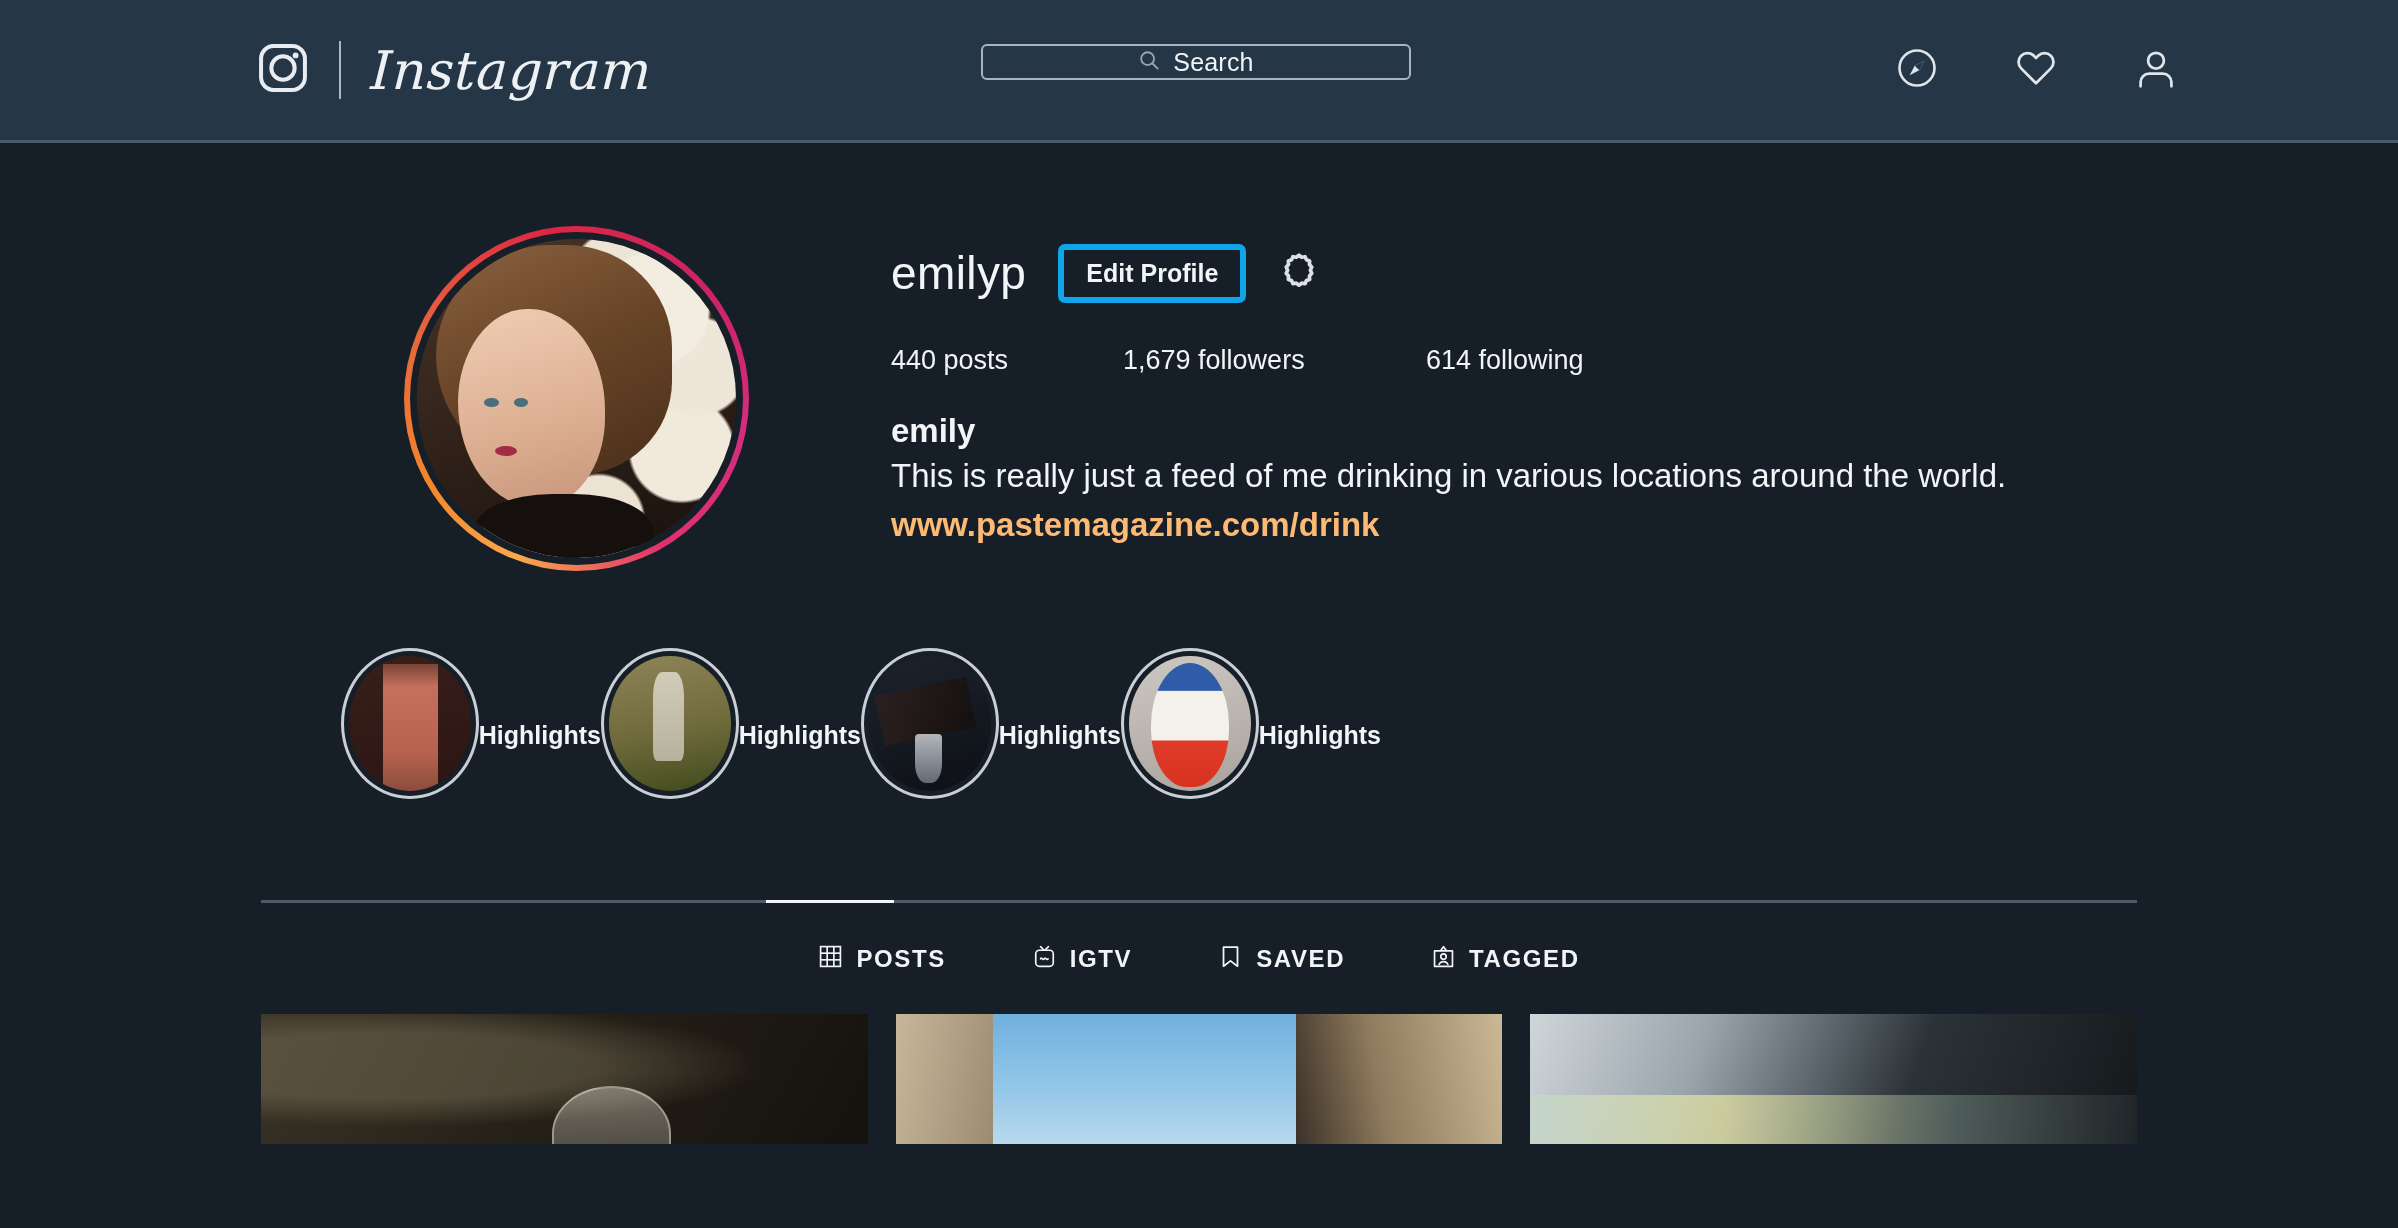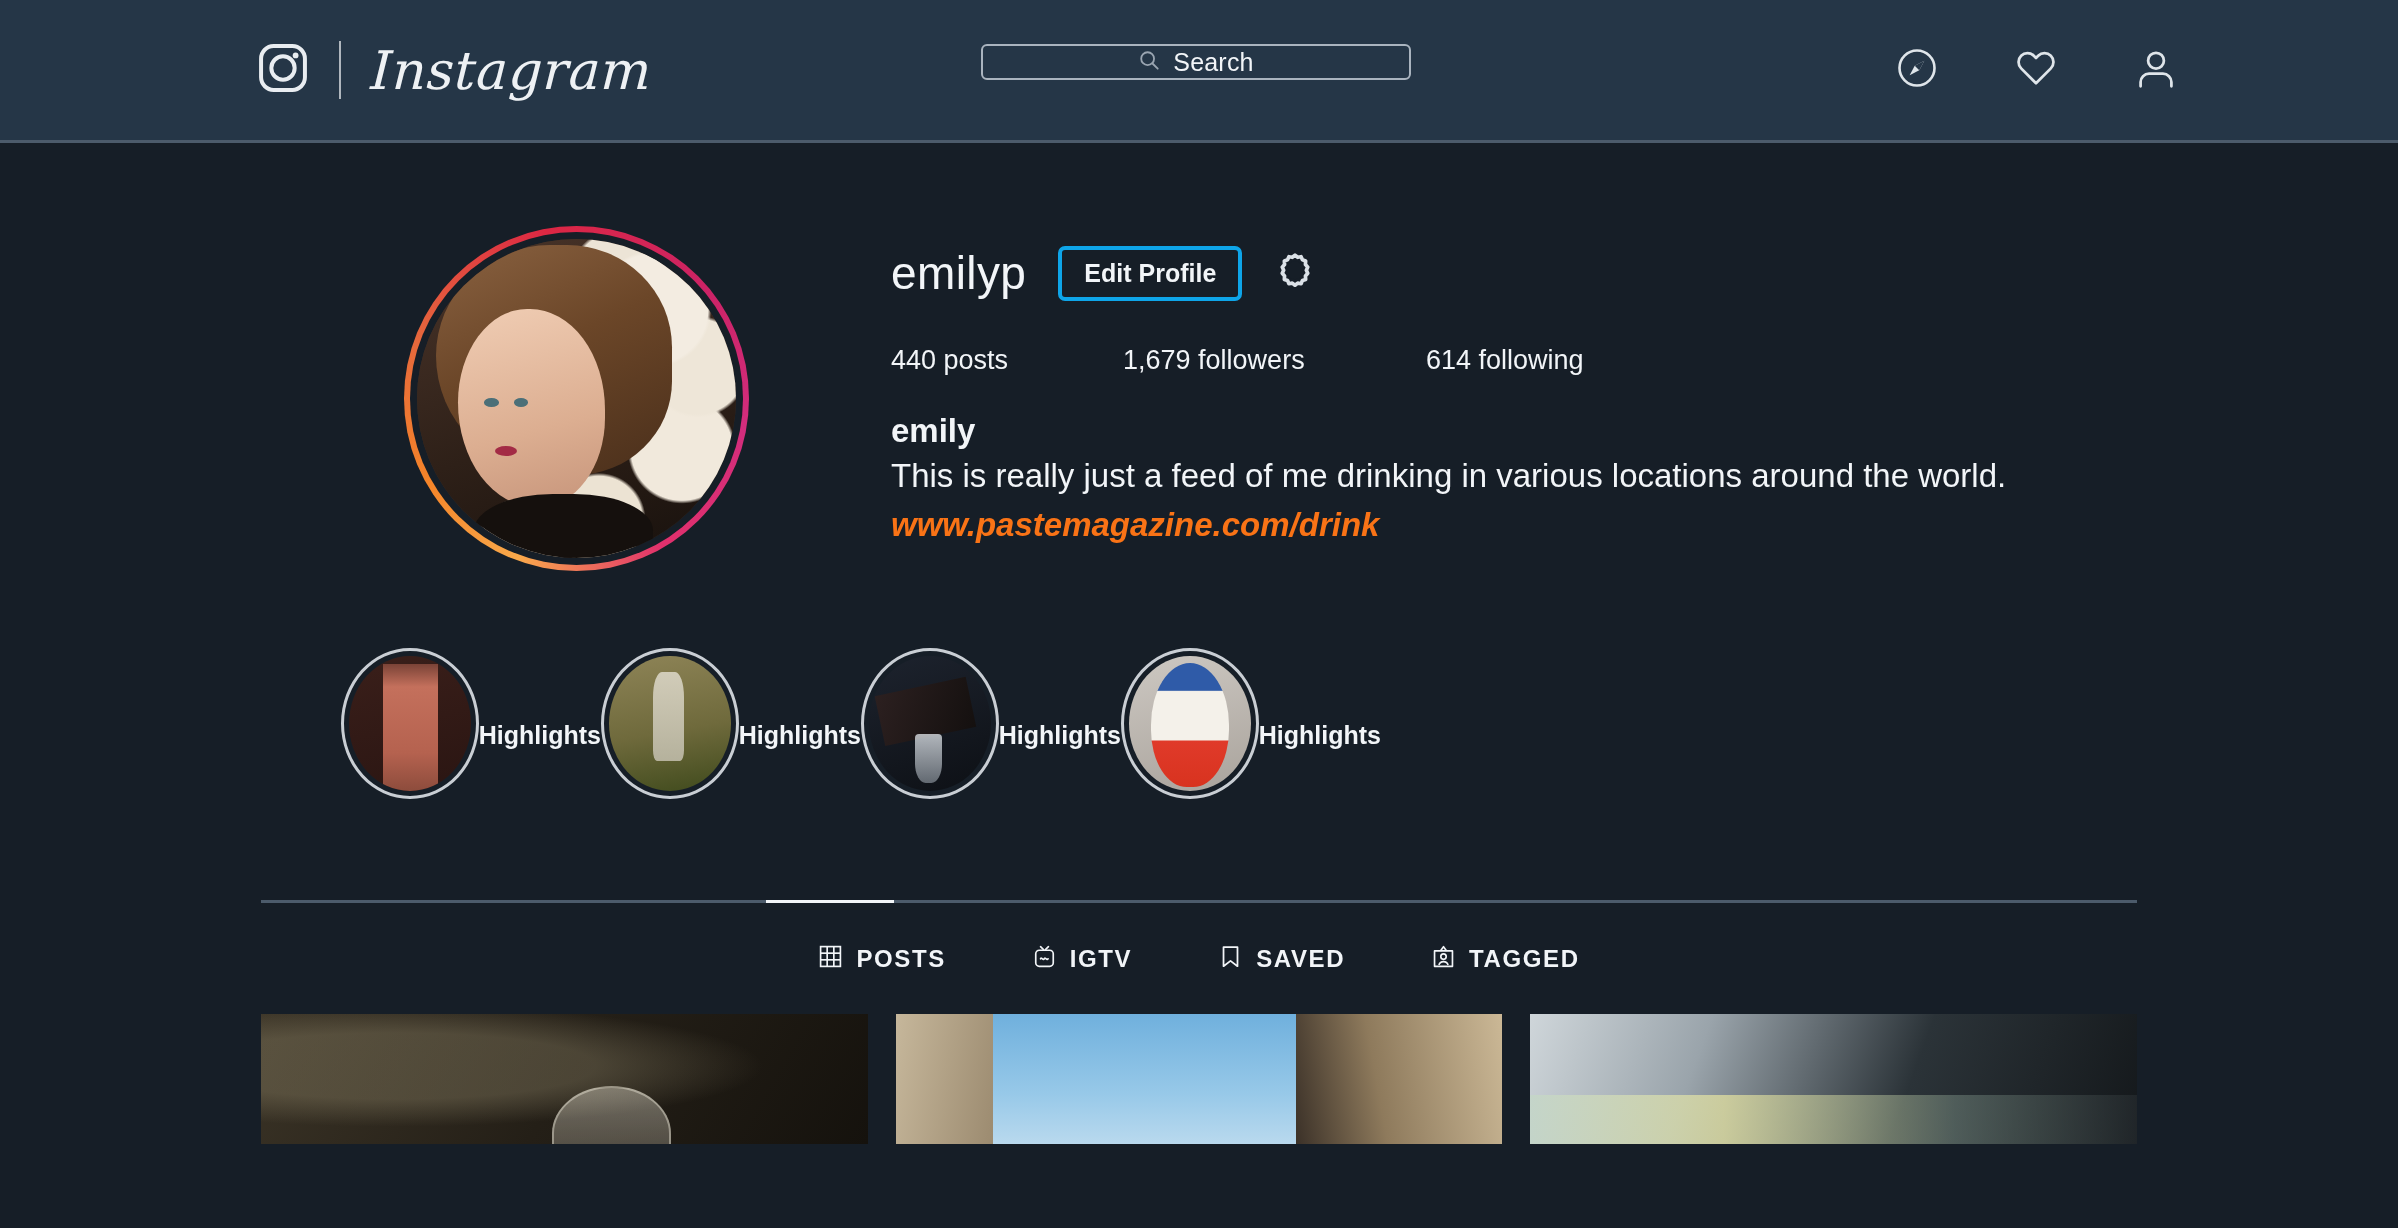--- a/index.html
+++ b/index.html
@@ -198,21 +198,21 @@
     height: 58px;
   }
   .username {
     font-size: 46px;
     font-weight: 300;
     color: #f2f5f8;
     letter-spacing: .4px;
     line-height: 1;
   }
   .edit-btn {
-    border: 4px solid #0ea5e9;
+    border: 6px solid #0ea5e9;
     border-radius: 7px;
     background: transparent;
     color: #f2f5f8;
     font-family: "Liberation Sans", sans-serif;
     font-size: 25px;
     font-weight: 700;
     padding: 11px 22px;
     cursor: pointer;
     line-height: 1;
   }
@@ -228,21 +228,21 @@
     color: #f2f5f8;
   }
   .stat { margin-right: 0; }
   .stat:nth-child(1) { width: 232px; }
   .stat:nth-child(2) { width: 303px; }
   .stat b { font-weight: 400; }
 
   .bio { margin-top: 36px; font-size: 33px; color: #f2f5f8; line-height: 1.18; }
   .bio-name { font-weight: 700; }
   .bio-text { margin-top: 6px; font-weight: 400; }
-  .bio-link { margin-top: 10px; font-weight: 700; color: #f97316; text-decoration: none; display: inline-block; font-style: italic; }
+  .bio-link { margin-top: 10px; font-weight: 700; color: #fdba74; text-decoration: none; display: inline-block; }
 
   
   .highlights {
     display: flex;
     gap: 0;
     margin-top: 77px;
     padding-left: 80px;
   }
   .hl {
     width: 260px;

